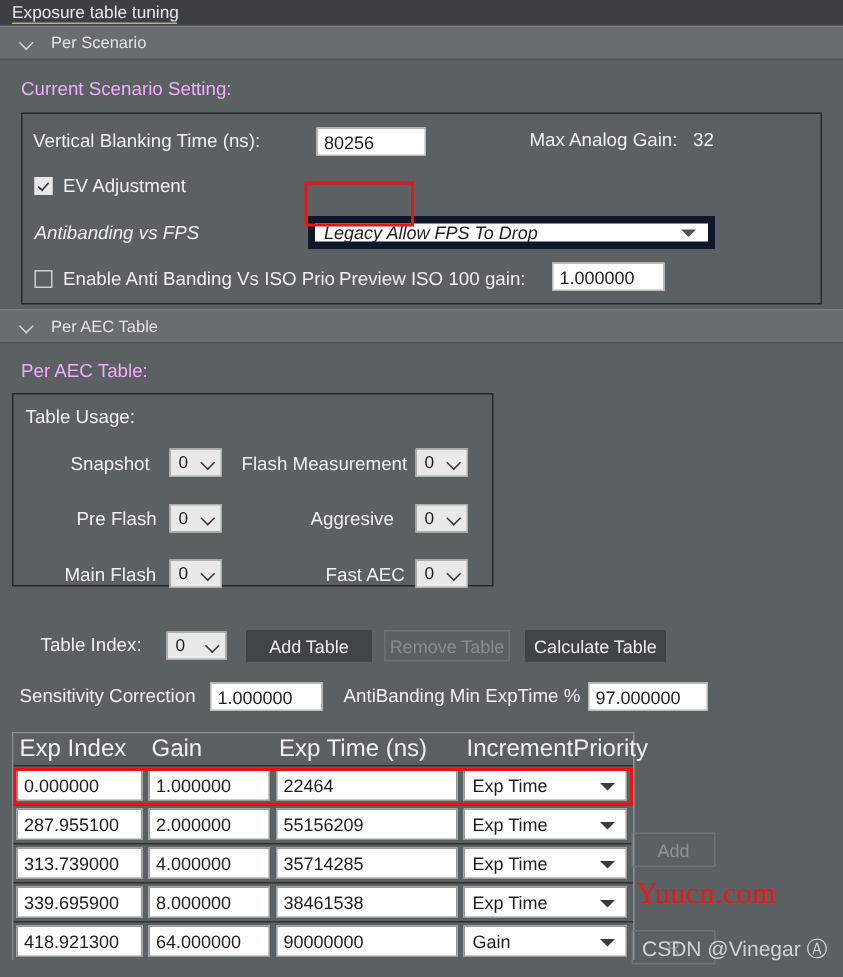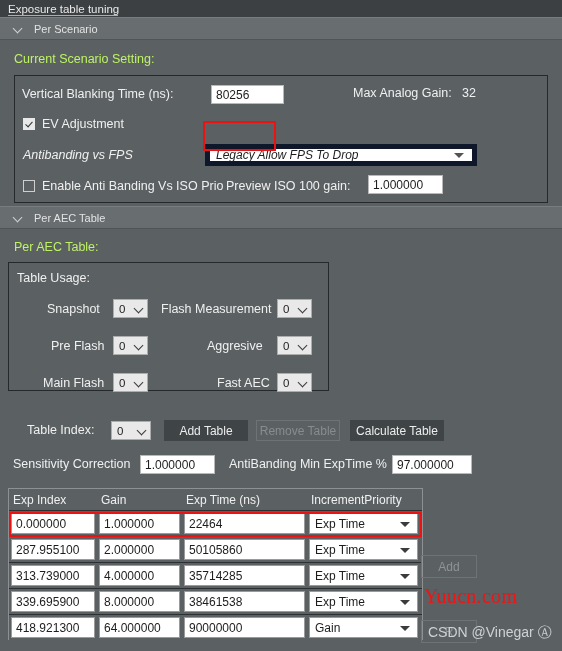--- a/index.html
+++ b/index.html
@@ -38,21 +38,21 @@
     width:13px;height:13px;margin-right:9px;position:relative;flex:0 0 auto;
   }
   .chev:before{
     content:"";position:absolute;left:2px;top:3px;
     width:6px;height:6px;border-right:1.6px solid #cfd2d3;border-bottom:1.6px solid #cfd2d3;
     transform:rotate(45deg);
   }
 
   
   .region{background:#5b6063;padding:0;}
-  .lead{font-size:12.5px;color:#bef264;padding:12px 0 9px 14px;}
+  .lead{font-size:12.5px;color:#f0abfc;padding:12px 0 9px 14px;}
 
   .groupbox{
     border:1px solid #26292b;
     margin:0 14px 0 14px;
     position:relative;
   }
 
   .row{display:flex;align-items:center;}
   .lbl{font-size:12.5px;color:#f0f0f0;white-space:nowrap;}
 
@@ -123,21 +123,21 @@
   .btn.disabled{background:transparent;border:1px solid #6e7376;color:#878c8f;}
 
   
   .grid{
     position:absolute;left:8px;top:488px;width:415px;
     border:1px solid #8d9194;border-bottom:none;
     box-sizing:border-box;
   }
   .grid-head{
     display:flex;height:21px;align-items:center;
-    background:#5b6063;font-size:12px;color:#f0f0f0;
+    background:#5b6063;font-size:16px;color:#f0f0f0;
   }
   .grid-head .gh{padding-left:4px;box-sizing:border-box;}
   .grid-row{
     display:flex;height:26px;align-items:center;
     border-top:1px solid #2d3032;
     background:#5b6063;
     box-sizing:border-box;
   }
   .cell{box-sizing:border-box;padding:0 2px;}
   .cell .tinput{height:21px;line-height:21px;border:1px solid #9a9a9a;}
@@ -316,21 +316,21 @@
     </div>
 
     <div class="grid-row">
       <div class="cell c0">
           <div class="tinput">287.955100</div>
         </div>
       <div class="cell c1">
           <div class="tinput">2.000000</div>
         </div>
       <div class="cell c2">
-          <div class="tinput">50105860</div>
+          <div class="tinput">55156209</div>
         </div>
       <div class="cell c3">
         <div class="cellcombo">
           <span>Exp Time</span>
           <span class="arrow"></span>
         </div>
       </div>
     </div>
 
     <div class="grid-row">

